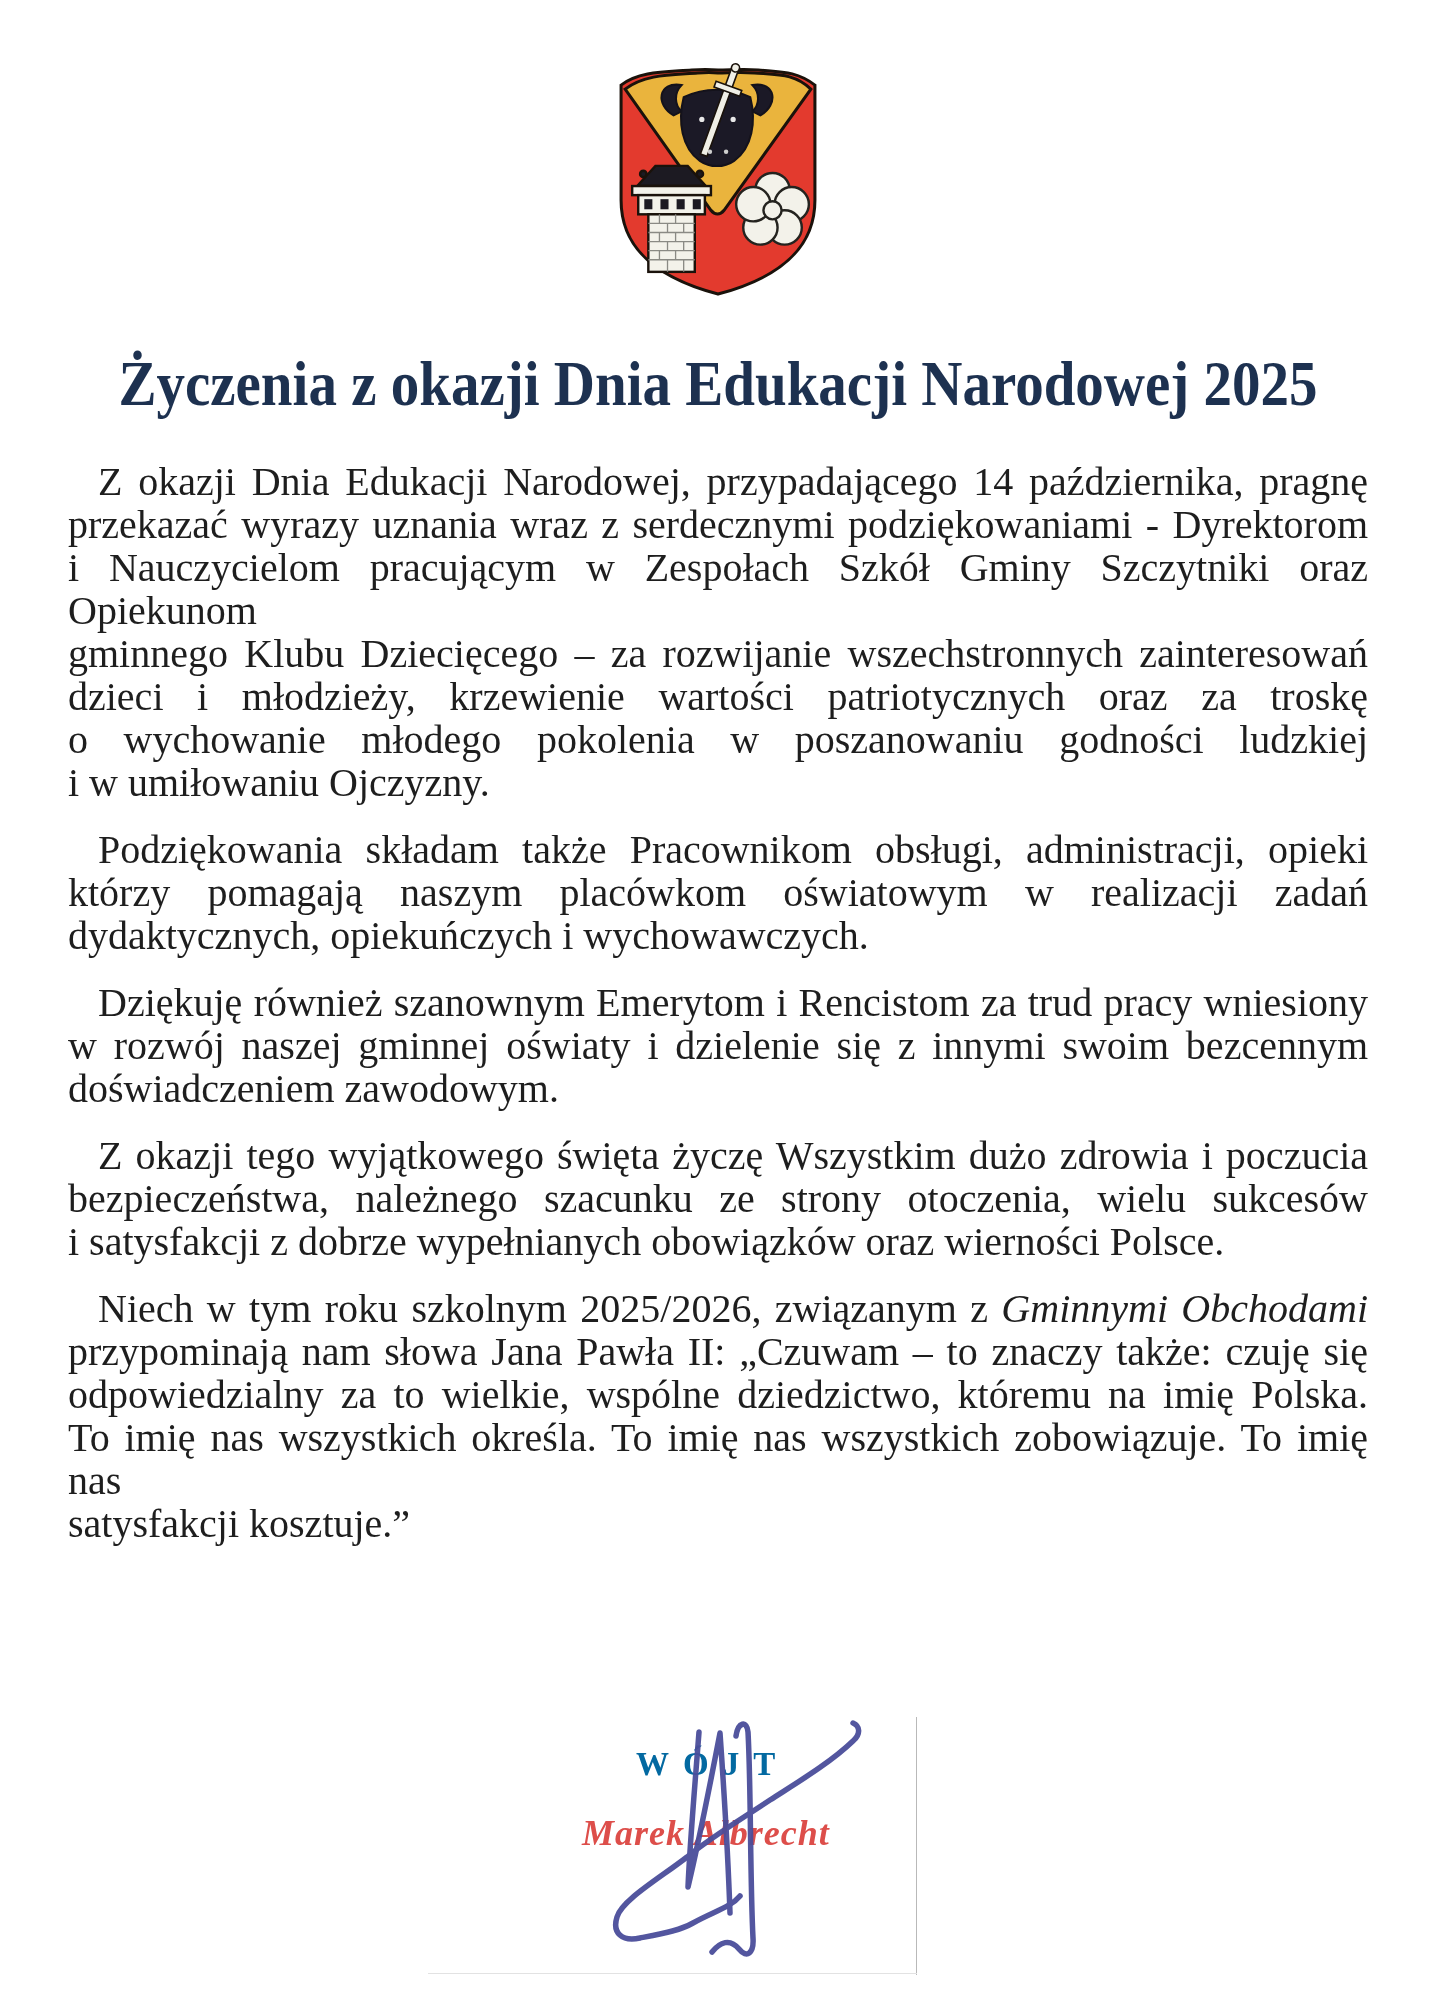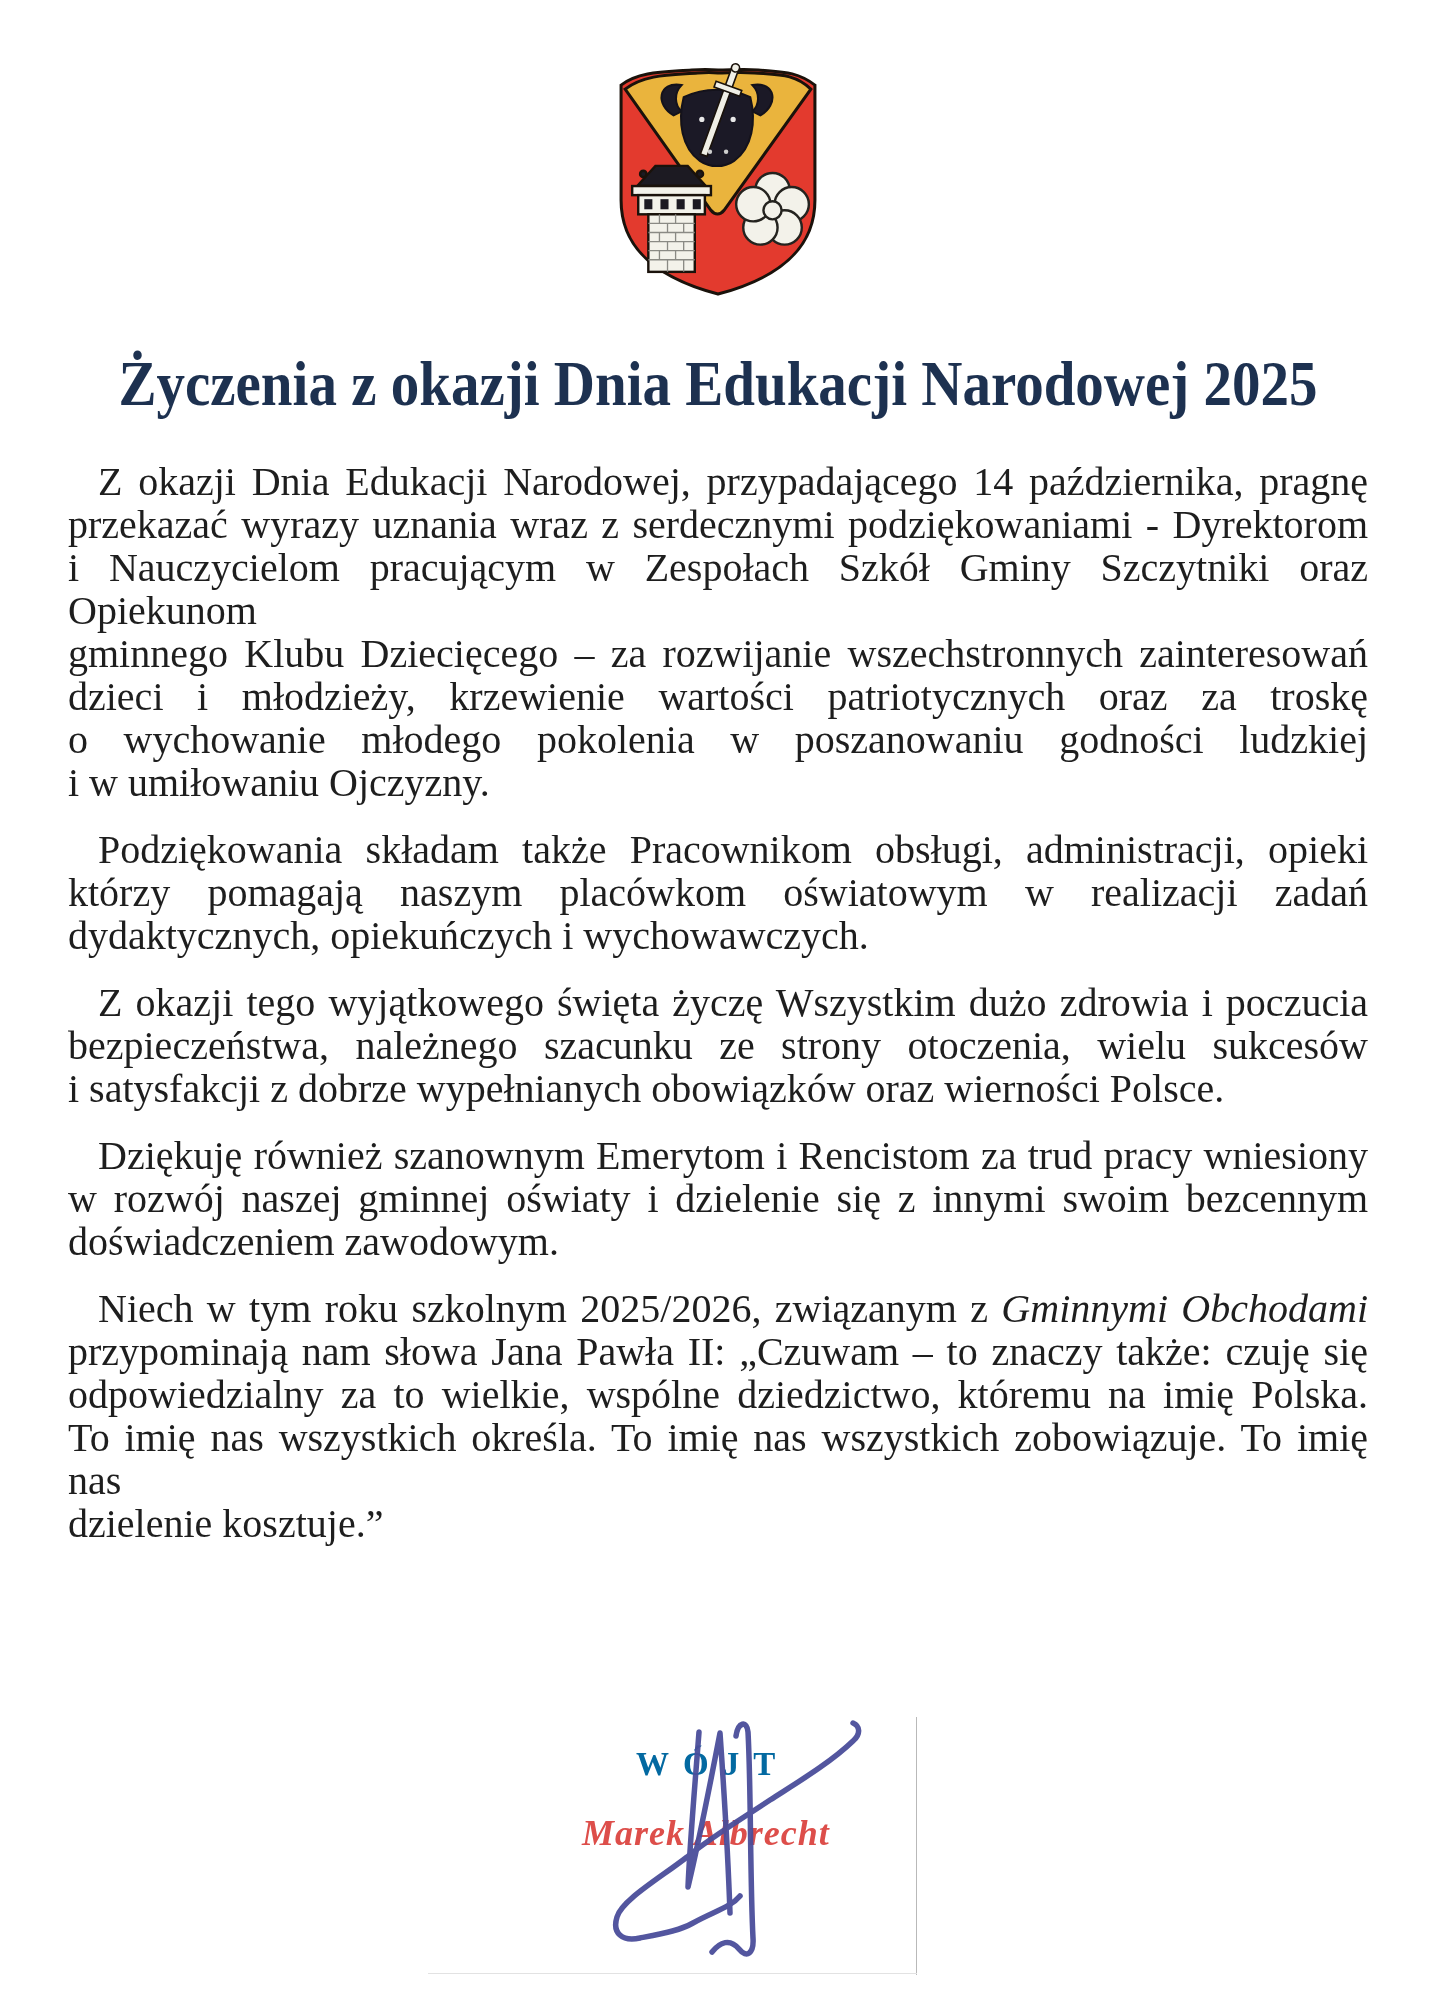--- a/index.html
+++ b/index.html
@@ -118,35 +118,35 @@
       <div class="line"><span>dzieci i młodzieży, krzewienie wartości patriotycznych oraz za troskę</span></div>
       <div class="line"><span>o wychowanie młodego pokolenia w poszanowaniu godności ludzkiej</span></div>
       <div class="line"><span>i w umiłowaniu Ojczyzny.</span></div>
     </div>
     <div class="para">
       <div class="line"><span>Podziękowania składam także Pracownikom obsługi, administracji, opieki</span></div>
       <div class="line"><span>którzy pomagają naszym placówkom oświatowym w realizacji zadań</span></div>
       <div class="line"><span>dydaktycznych, opiekuńczych i wychowawczych.</span></div>
     </div>
     <div class="para">
+      <div class="line"><span>Dziękuję również szanownym Emerytom i Rencistom za trud pracy wniesiony</span></div>
+      <div class="line"><span>w rozwój naszej gminnej oświaty i dzielenie się z innymi swoim bezcennym</span></div>
+      <div class="line"><span>doświadczeniem zawodowym.</span></div>
+    </div>
+    <div class="para">
       <div class="line"><span>Z okazji tego wyjątkowego święta życzę Wszystkim dużo zdrowia i poczucia</span></div>
       <div class="line"><span>bezpieczeństwa, należnego szacunku ze strony otoczenia, wielu sukcesów</span></div>
       <div class="line"><span>i satysfakcji z dobrze wypełnianych obowiązków oraz wierności Polsce.</span></div>
-    </div>
-    <div class="para">
-      <div class="line"><span>Dziękuję również szanownym Emerytom i Rencistom za trud pracy wniesiony</span></div>
-      <div class="line"><span>w rozwój naszej gminnej oświaty i dzielenie się z innymi swoim bezcennym</span></div>
-      <div class="line"><span>doświadczeniem zawodowym.</span></div>
     </div>
     <div class="para">
       <div class="line"><span>Niech w tym roku szkolnym 2025/2026, związanym z </span><span class="it">Gminnymi Obchodami</span></div>
       <div class="line"><span>przypominają nam słowa Jana Pawła II: „Czuwam – to znaczy także: czuję się</span></div>
       <div class="line"><span>odpowiedzialny za to wielkie, wspólne dziedzictwo, któremu na imię Polska.</span></div>
       <div class="line"><span>To imię nas wszystkich określa. To imię nas wszystkich zobowiązuje. To imię nas</span></div>
-      <div class="line"><span>dzielenie kosztuje.”</span></div>
+      <div class="line"><span>satysfakcji kosztuje.”</span></div>
     </div>
   </div>
 
 <div class="closing">
 </div>
 
 <div class="stamp-wojt">WÓJT</div>
 <div class="stamp-name">Marek Albrecht</div>
 
 <svg class="sig-svg" width="380" height="300" viewBox="0 0 380 300" xmlns="http://www.w3.org/2000/svg">

